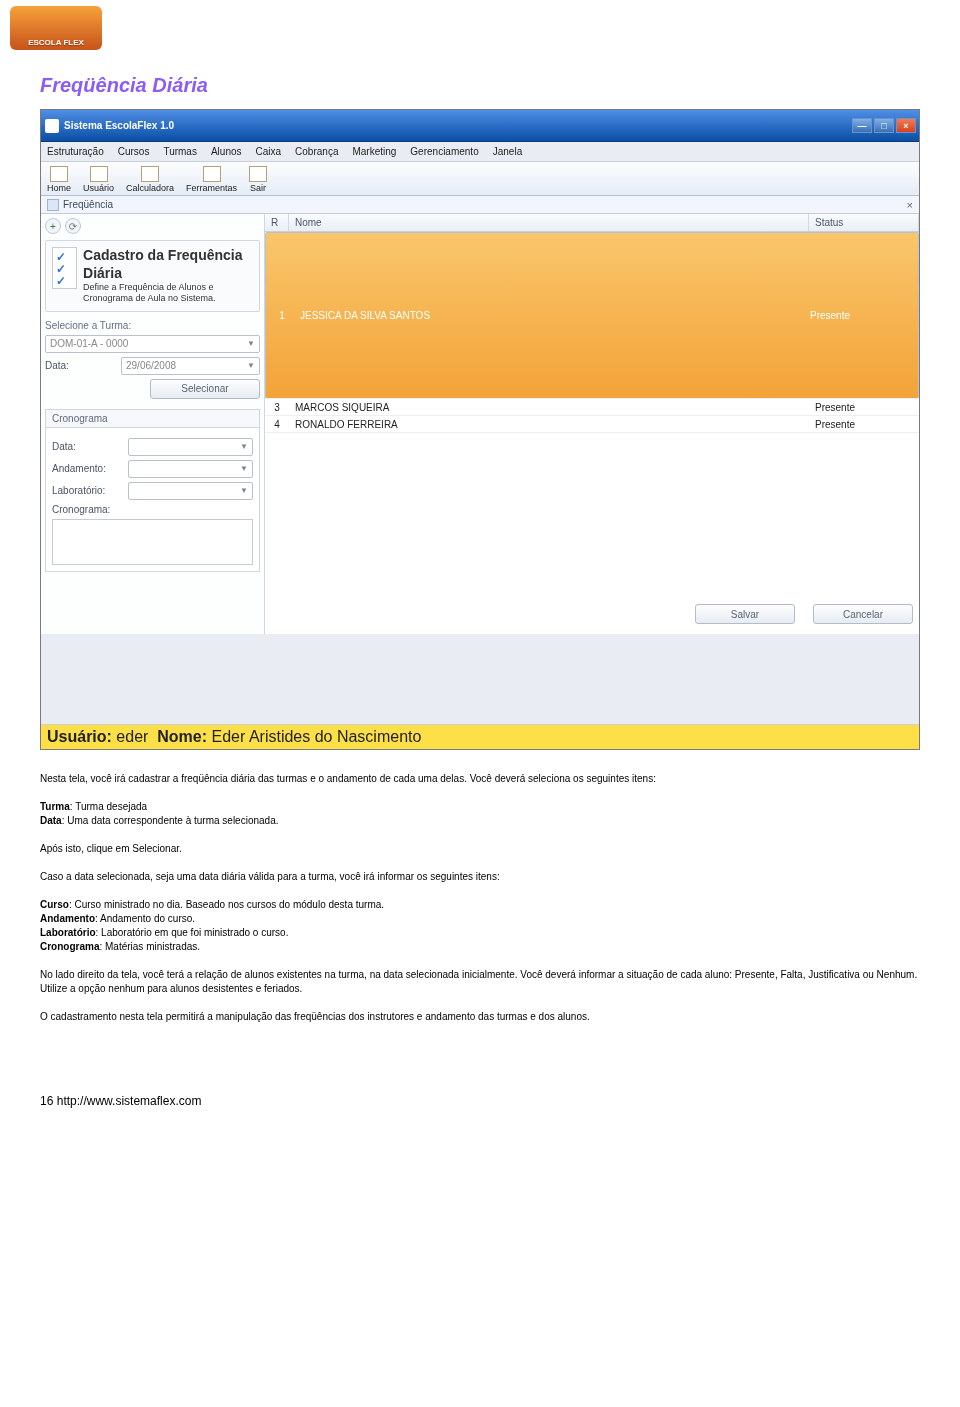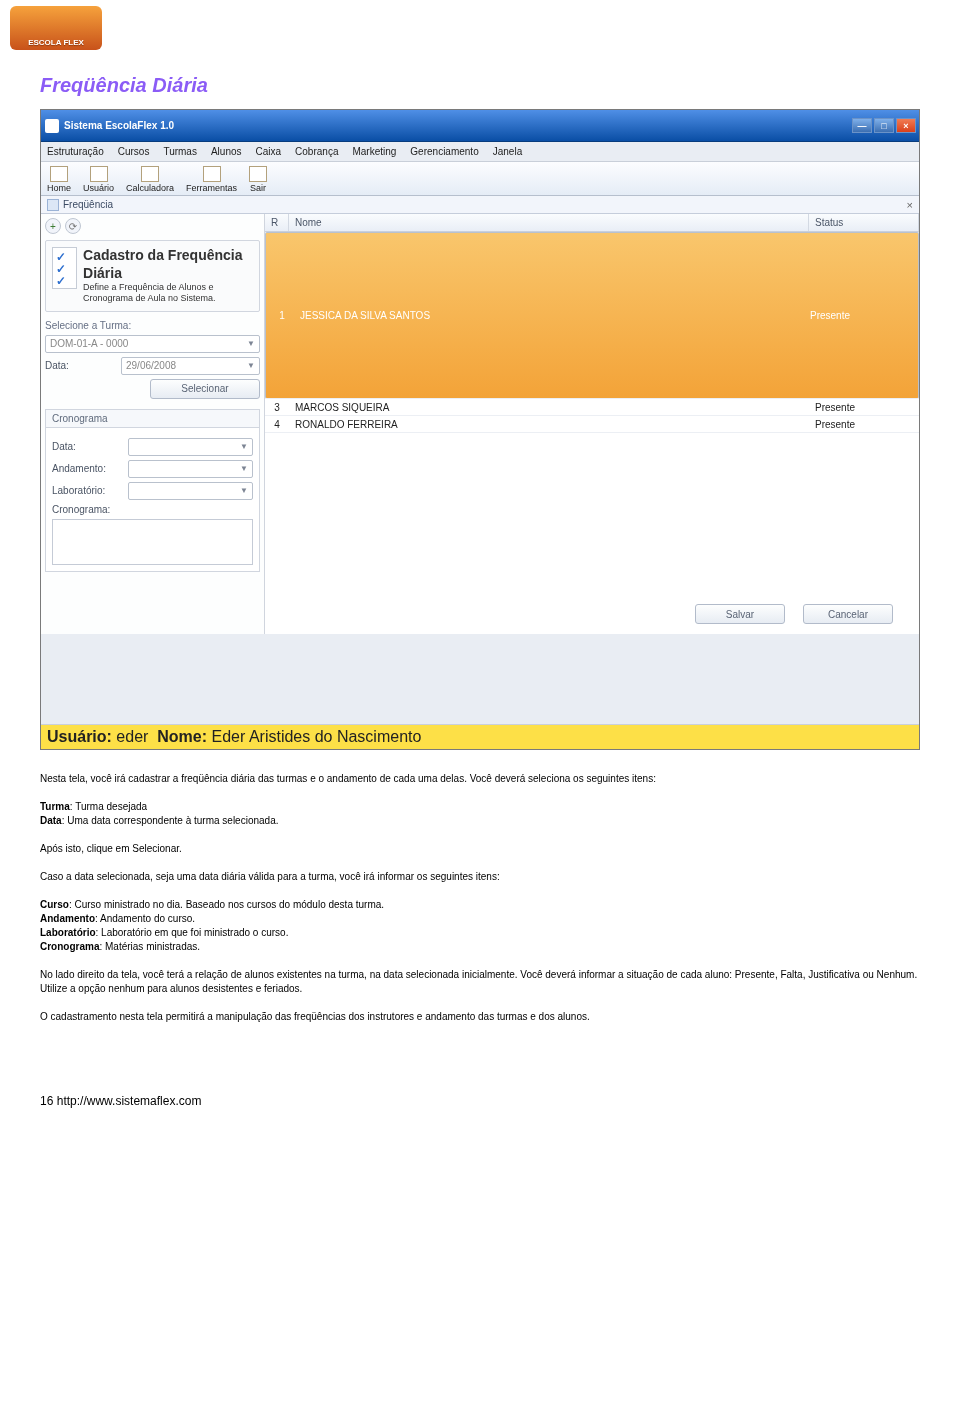--- a/index.html
+++ b/index.html
@@ -50,21 +50,21 @@
   .gh.nome{flex:1}
   .gh.stat{width:110px}
   .grow{display:flex;height:17px;align-items:center;font-size:10px;border-bottom:1px solid #eceff4}
   .gc{padding:0 6px}
   .gc.r{width:24px;text-align:center}
   .gc.nome{flex:1}
   .gc.stat{width:110px}
   .grow.sel{background:linear-gradient(#f9c66c,#f3a338);color:#fff}
   .gridbody-fill{flex:1;background:#fff}
   .btnrow{display:flex;justify-content:flex-start;gap:18px;padding:8px 0 10px 430px}
-  .btn-action{width:90px}
+  .btn-action{width:100px}
   .statusbar{background:#fde047;border-top:1px solid #c9d0dc;font-size:16px;padding:3px 6px;margin-top:90px}
   .statusbar b{font-weight:bold}
   
   .doctext{font-size:10px;line-height:1.4;margin-top:22px}
   .doctext p{margin:0 0 14px 0}
   .doctext .b{font-weight:bold}
   .foot-wrap{position:relative;margin-top:70px;height:20px}
 </style>
 </head>
 <body>

